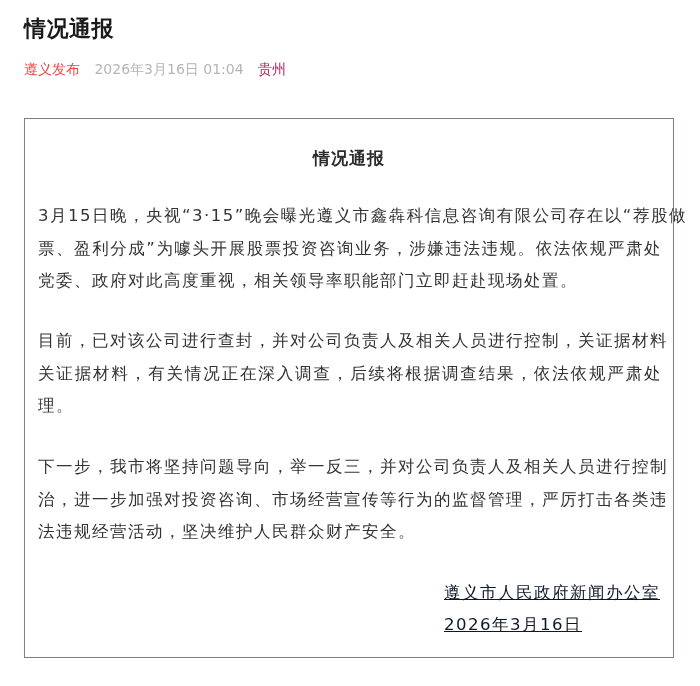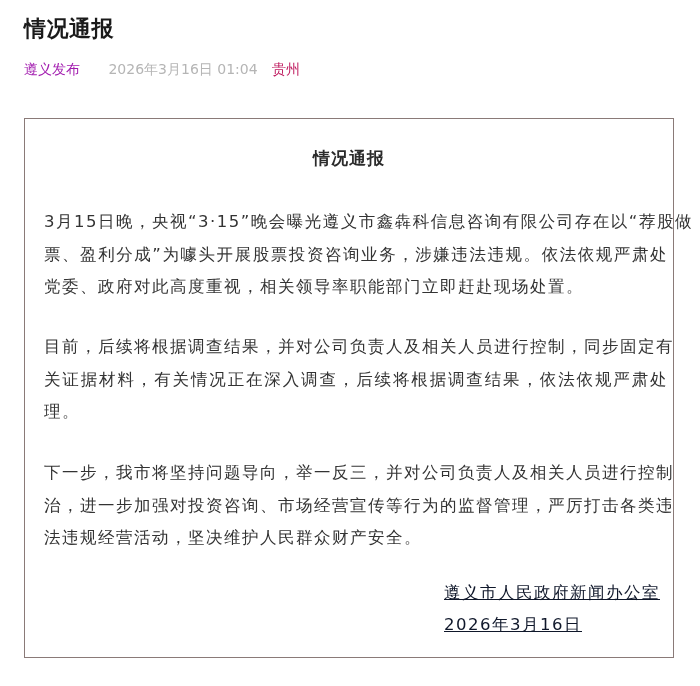--- a/index.html
+++ b/index.html
@@ -28,22 +28,22 @@
   }
   .meta {
     position: absolute;
     left: 24px;
     top: 59px;
     font-size: 14px;
     line-height: 20px;
     white-space: nowrap;
   }
   .meta .author {
-    color: #a21caf;
-    margin-right: 24px;
+    color: #ef4444;
+    margin-right: 10px;
   }
   .meta .time {
     color: #b5b5b5;
     margin-right: 10px;
   }
   .meta .location {
     color: #be185d;
   }
   .notice-box {
     position: absolute;
@@ -65,21 +65,21 @@
     font-size: 17px;
     line-height: 24px;
     font-weight: bold;
     color: #2b2b2b;
     letter-spacing: 1px;
   }
   .para {
     position: absolute;
     left: 13px;
     width: 624px;
-    margin: 6px;
+    margin: 0;
     font-size: 16.5px;
     line-height: 32.5px;
     color: #333333;
     text-align: justify;
     letter-spacing: 1.5px;
   }
   .para .line {
     display: block;
     white-space: nowrap;
     text-align-last: justify;
@@ -120,21 +120,21 @@
 <div class="notice-box">
   <h2 class="notice-title">情况通报</h2>
 
   <p class="para p1">
     <span class="line">3月15日晚，央视“3·15”晚会曝光遵义市鑫犇科信息咨询有限公司存在以“荐股做</span>
     <span class="line">票、盈利分成”为噱头开展股票投资咨询业务，涉嫌违法违规。依法依规严肃处</span>
     <span class="line last">党委、政府对此高度重视，相关领导率职能部门立即赶赴现场处置。</span>
   </p>
 
   <p class="para p2">
-    <span class="line">目前，后续将根据调查结果，并对公司负责人及相关人员进行控制，同步固定有</span>
+    <span class="line">目前，已对该公司进行查封，并对公司负责人及相关人员进行控制，关证据材料</span>
     <span class="line">关证据材料，有关情况正在深入调查，后续将根据调查结果，依法依规严肃处</span>
     <span class="line last">理。</span>
   </p>
 
   <p class="para p3">
     <span class="line">下一步，我市将坚持问题导向，举一反三，并对公司负责人及相关人员进行控制</span>
     <span class="line">治，进一步加强对投资咨询、市场经营宣传等行为的监督管理，严厉打击各类违</span>
     <span class="line last">法违规经营活动，坚决维护人民群众财产安全。</span>
   </p>
 

